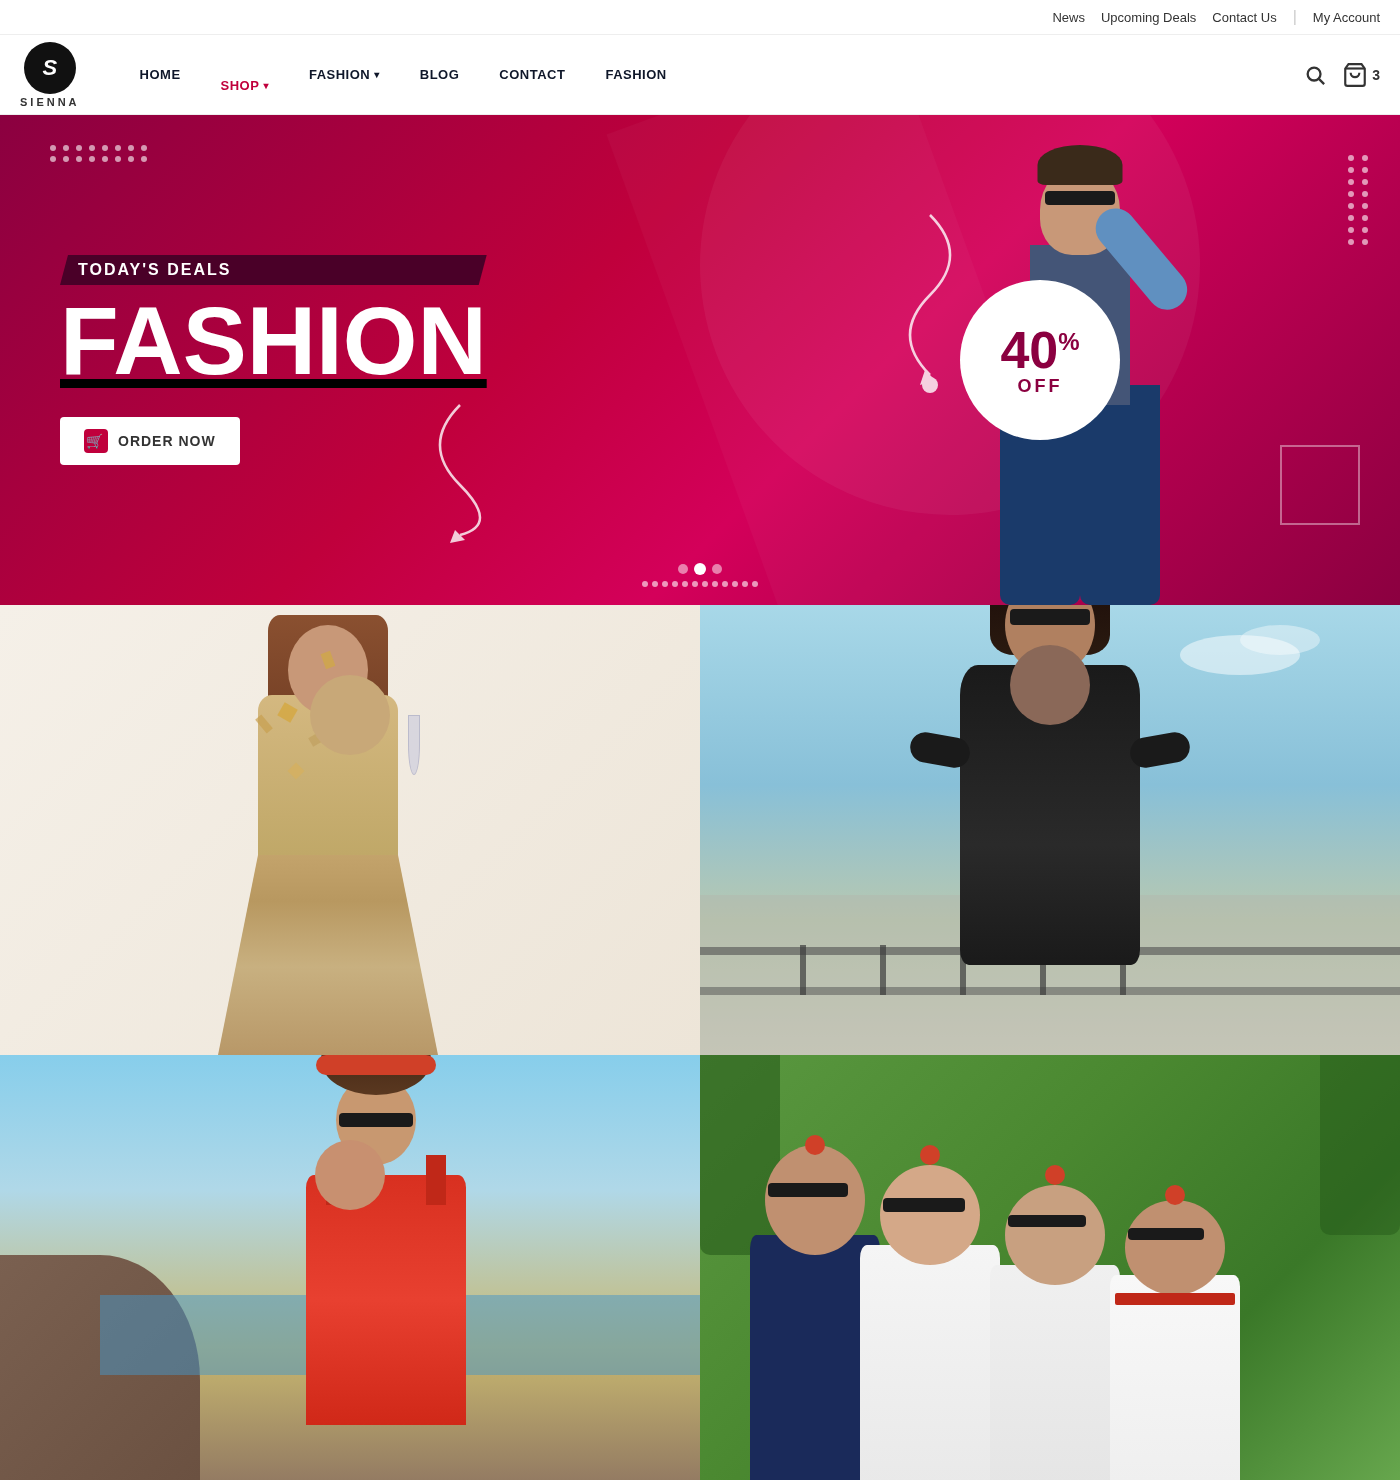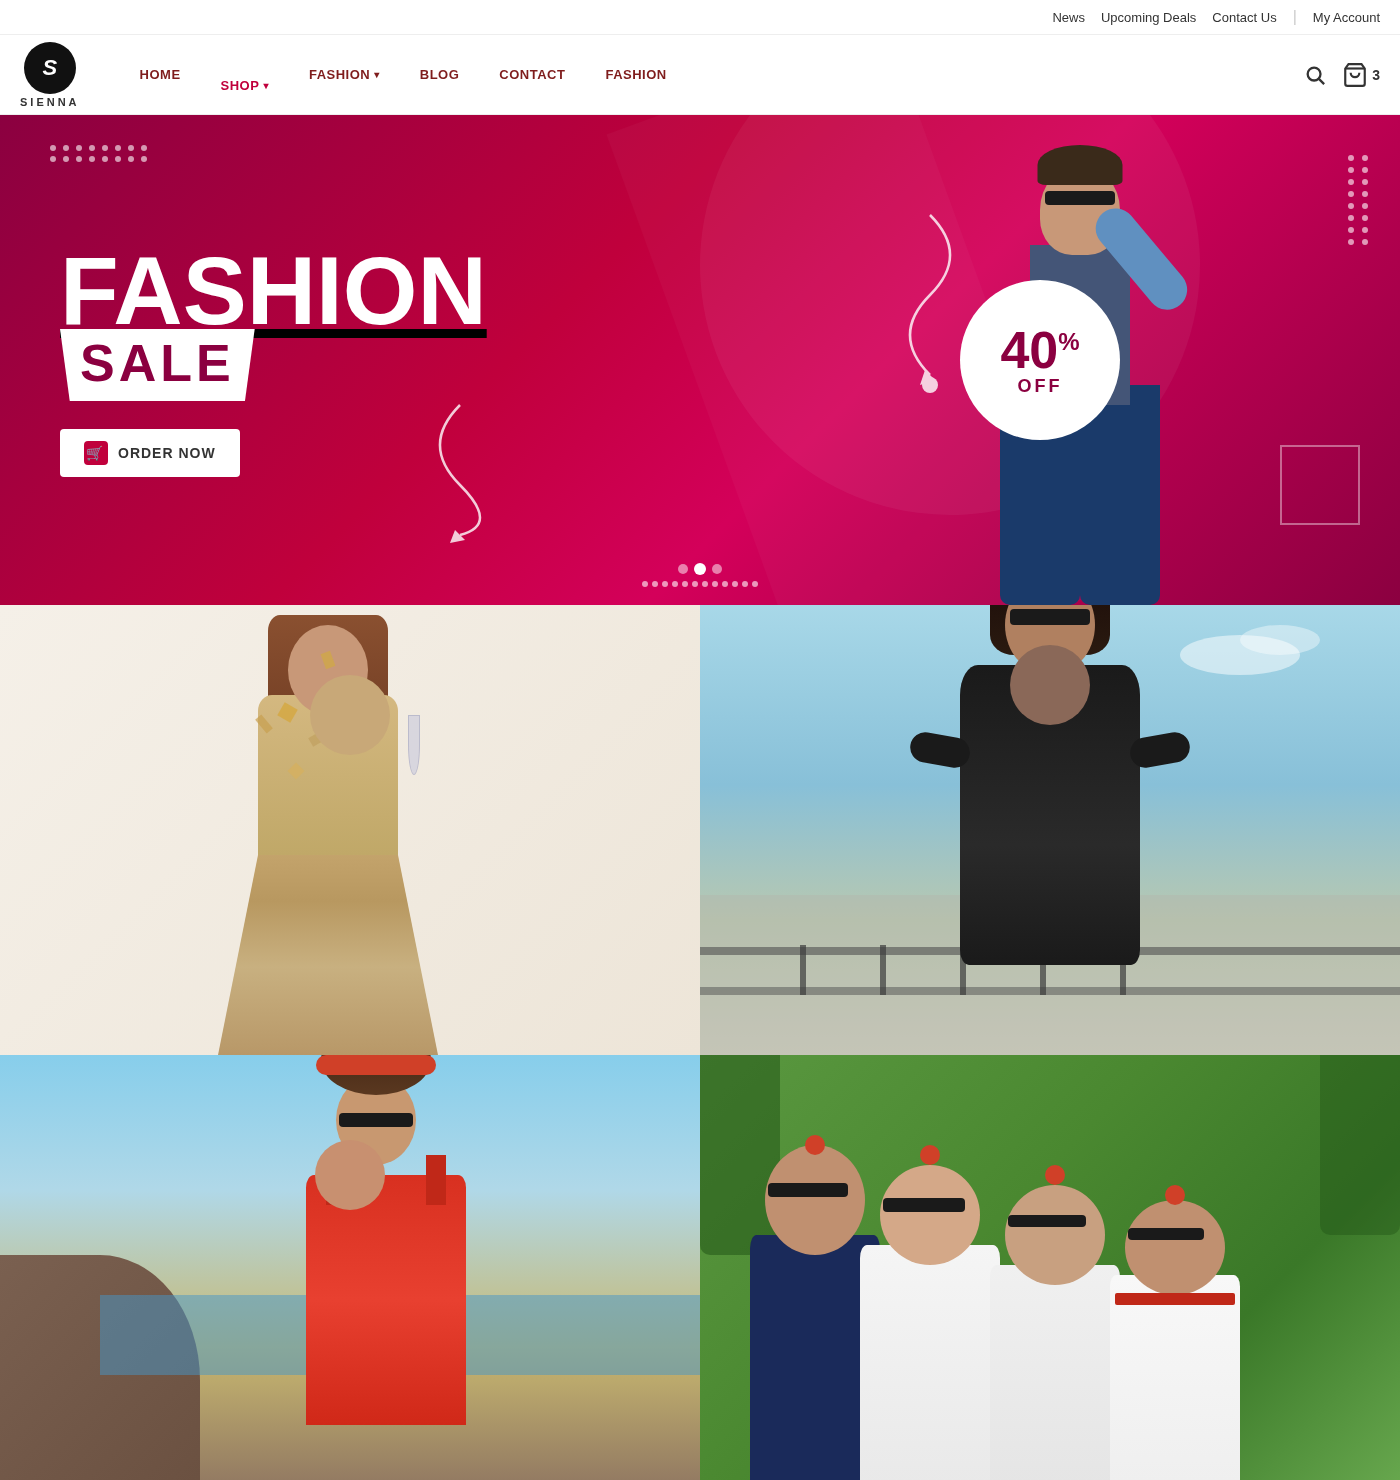--- a/index.html
+++ b/index.html
@@ -68,21 +68,21 @@
       display: flex;
       align-items: center;
       gap: 0;
       flex: 1;
     }
     .nav-item {
       padding: 0 20px;
       font-size: 13px;
       font-weight: 600;
       letter-spacing: 0.5px;
-      color: #7f1d1d;
+      color: #0f172a;
       cursor: pointer;
       height: 80px;
       display: flex;
       align-items: center;
       text-decoration: none;
       position: relative;
     }
     .nav-item.active { color: #c0003c; margin-top: 22px; }
     .nav-item .chevron {
       margin-left: 4px;
@@ -525,25 +525,23 @@
       <div class="hero-dot"></div>
     <div class="hero-dot"></div>
       <div class="hero-dot"></div>
     <div class="hero-dot"></div>
       <div class="hero-dot"></div>
     <div class="hero-dot"></div>
       <div class="hero-dot"></div>
   </div>
 
   <div class="hero-content">
+    <div class="hero-subtitle">TODAY'S DEALS</div>
     <div class="hero-main-text">
       <div class="hero-fashion">FASHION</div>
-      <div class="hero-sale-wrap">
-        <div class="hero-sale">SALE</div>
-      </div>
     </div>
     <button class="hero-order-btn">
       <div class="order-cart-icon">🛒</div>
       <span>ORDER NOW</span>
     </button>
   </div>
 
   <svg style="position:absolute;right:430px;top:80px;z-index:3;opacity:0.8;" width="120" height="200" viewBox="0 0 120 200">
     <path d="M80,20 Q120,60 80,100 Q40,140 80,180" stroke="white" stroke-width="2.5" fill="none"></path>
     <polygon points="75,175 85,185 70,190" fill="white"></polygon>

